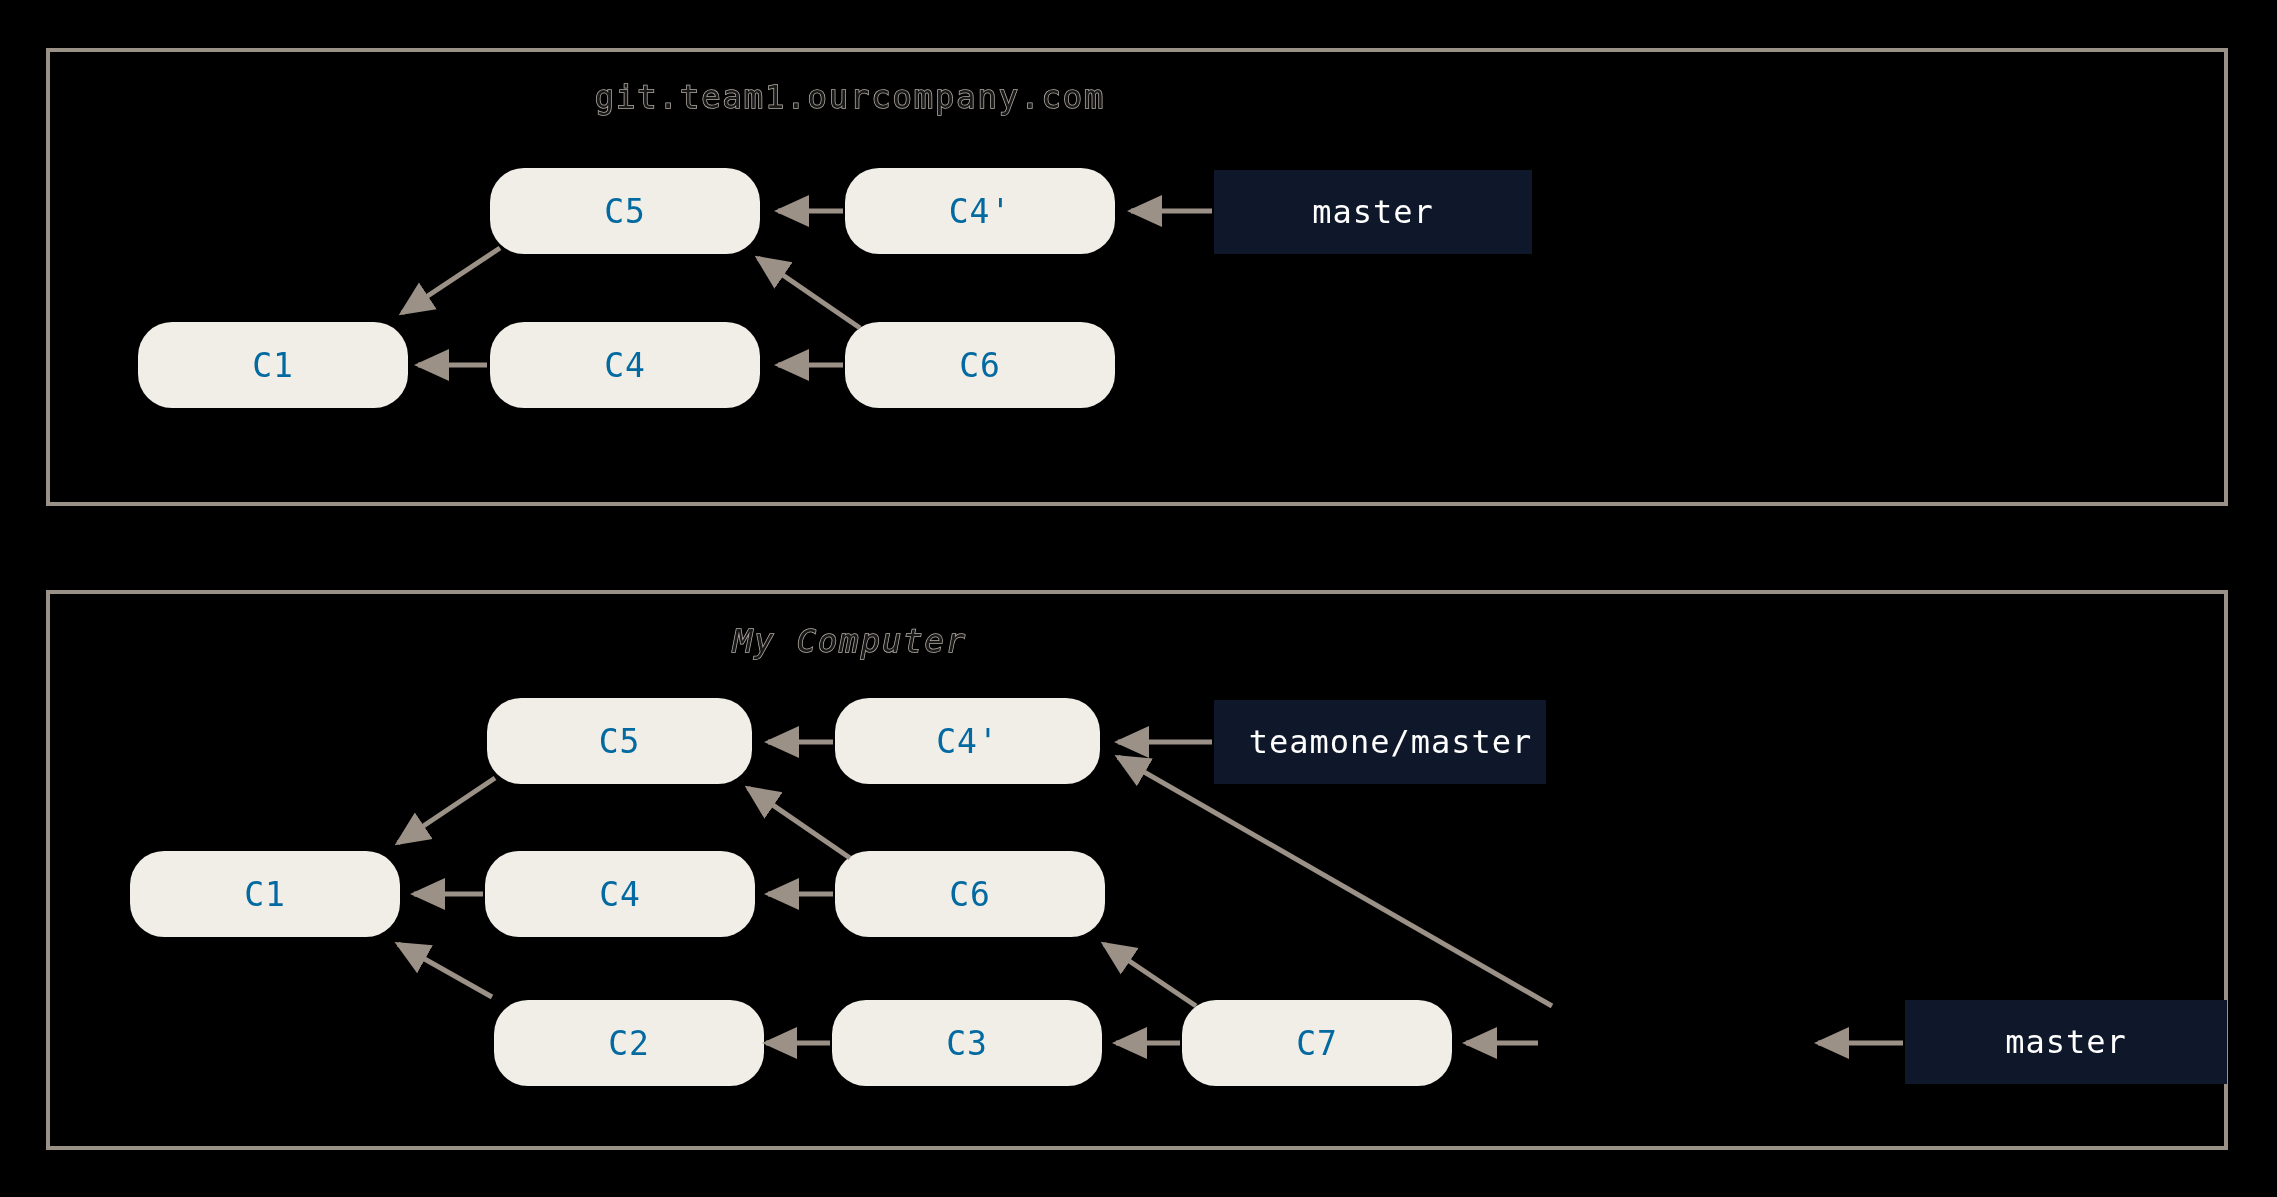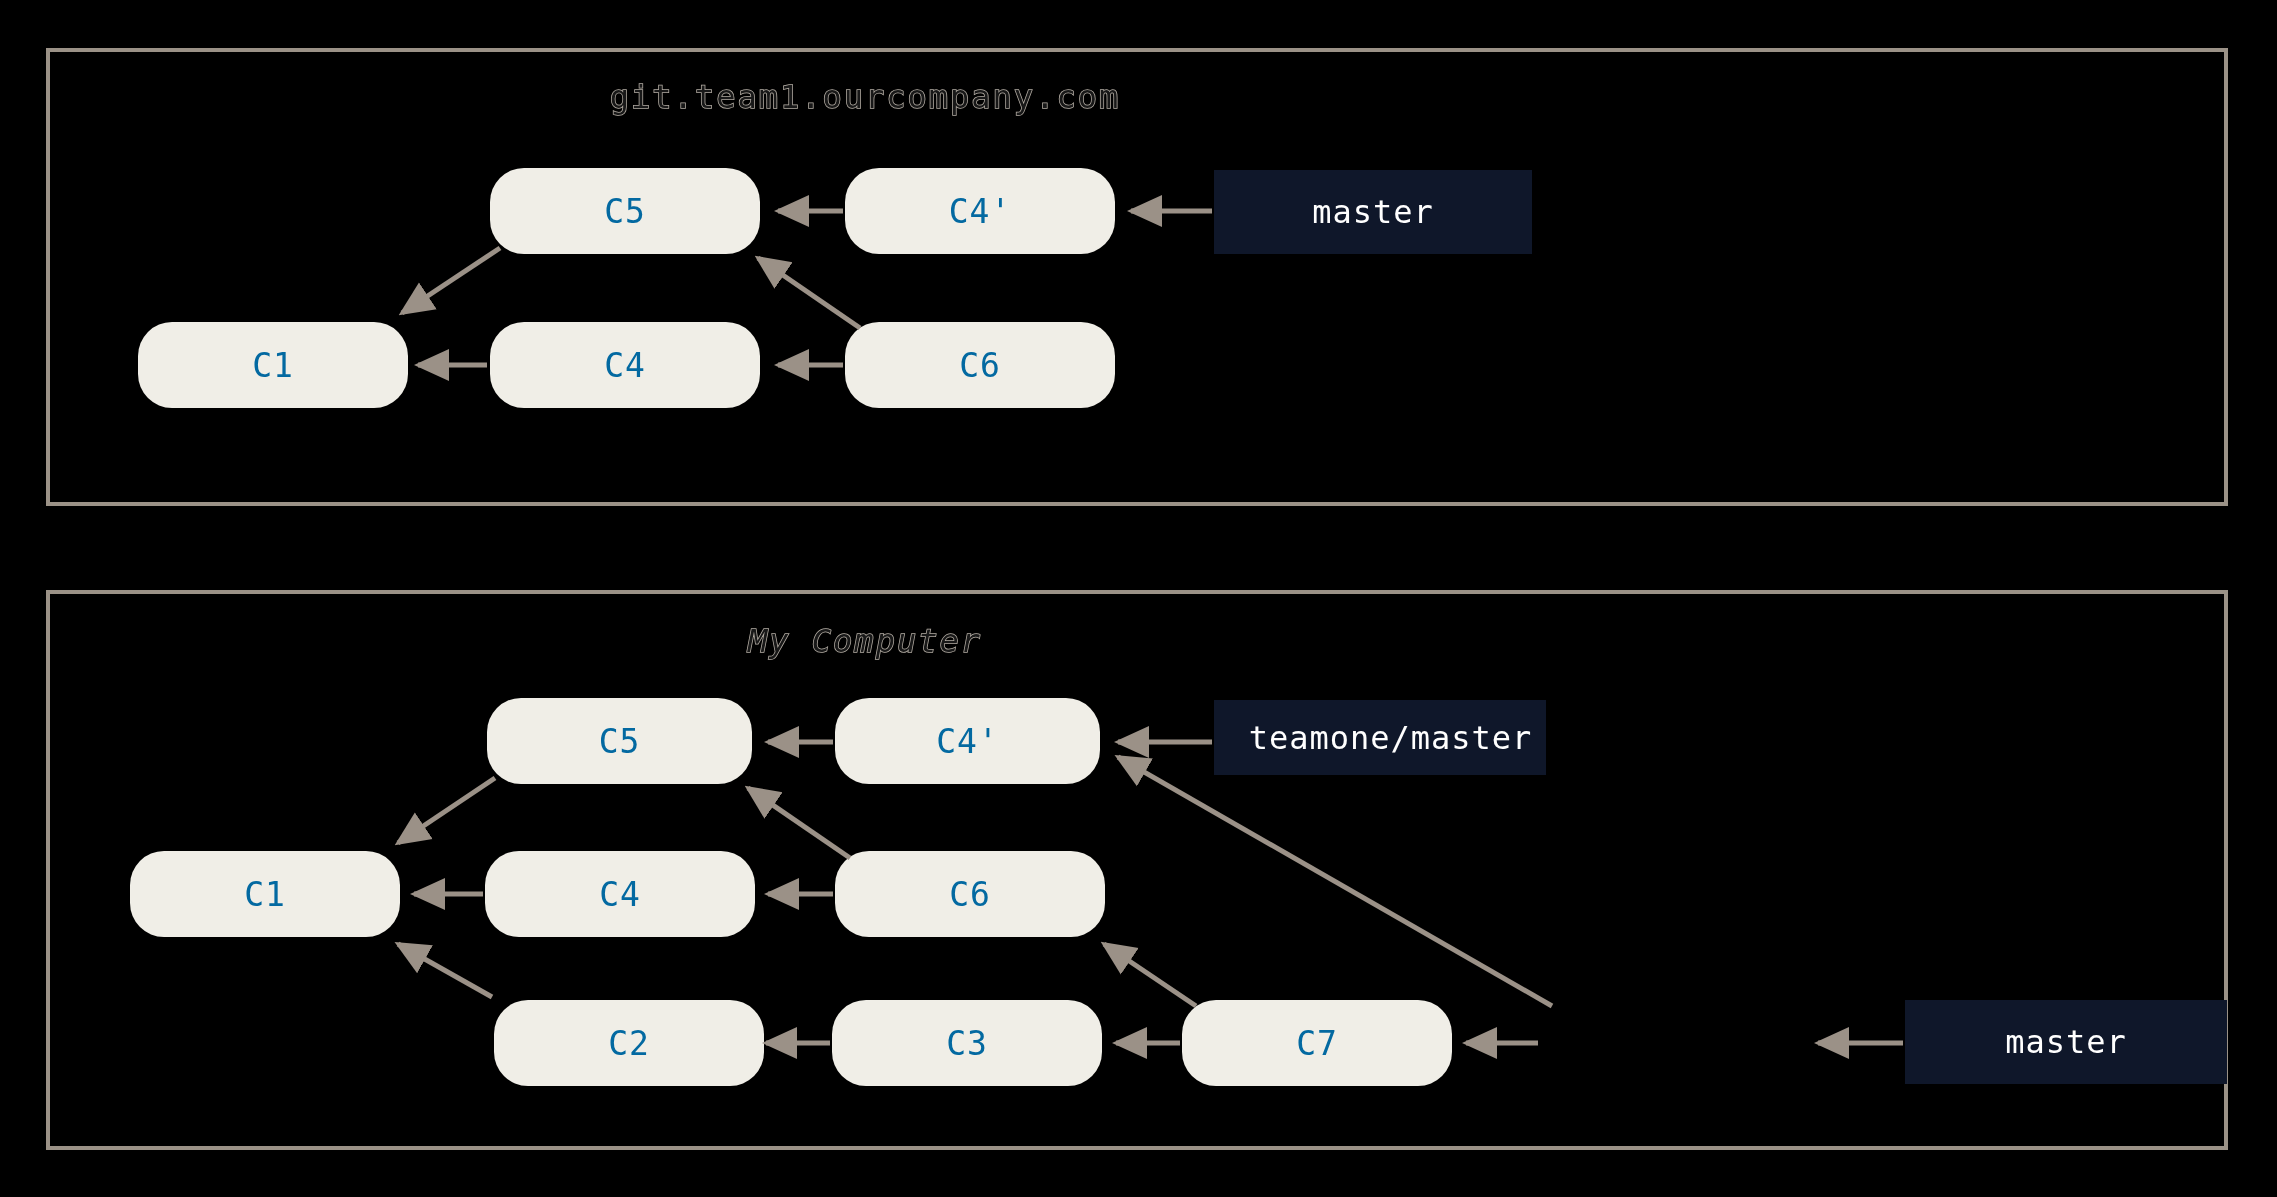--- a/index.html
+++ b/index.html
@@ -44,21 +44,20 @@
     color: #181818;
     -webkit-text-stroke: 1.5px #b4ada4;
     paint-order: stroke fill;
     font-family: "DejaVu Sans Mono", "Liberation Mono", monospace;
     font-size: 32px;
     letter-spacing: 2px;
     white-space: nowrap;
     text-align: center;
     pointer-events: none;
     user-select: none;
-    padding-left: 15px;
   }
   #title-remote {
     left: 0; top: 78px; width: 1700px;
   }
   #title-local {
     left: 0; top: 622px; width: 1700px; font-style: italic;
   }
   .node {
     position: absolute;
     background: #f0eee7;
@@ -142,21 +141,21 @@
   <div class="node" style="left:494px; top:1000px; width:270px; height:86px;">
     <span>C2</span>
   </div>
   <div class="node" style="left:832px; top:1000px; width:270px; height:86px;">
     <span>C3</span>
   </div>
   <div class="node" style="left:1182px; top:1000px; width:270px; height:86px;">
     <span>C7</span>
   </div>
 
-  <div class="branch" style="left:1214px; top:700px; width:332px; height:75px;padding-left:21px;">
+  <div class="branch" style="left:1214px; top:700px; width:332px; height:84px;padding-left:21px;">
     <span>teamone/master</span>
   </div>
   <div class="branch" style="left:1905px; top:1000px; width:322px; height:84px;">
     <span>master</span>
   </div>
 
   <svg class="edges" viewBox="0 0 2277 1197" xmlns="http://www.w3.org/2000/svg">
     <defs>
       <marker id="arrowhead" markerWidth="7" markerHeight="7" refX="6.2" refY="3.5" orient="auto" markerUnits="strokeWidth">
         <path d="M 7 3.5 L 0 0.3 L 0 6.7 z" fill="#9b9187"></path>

